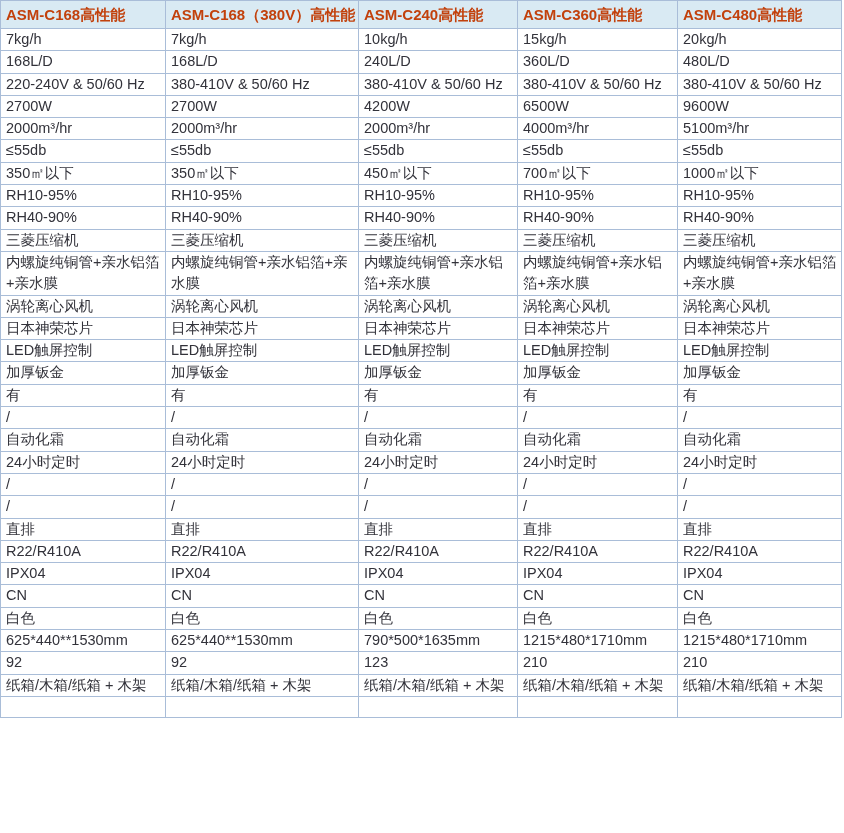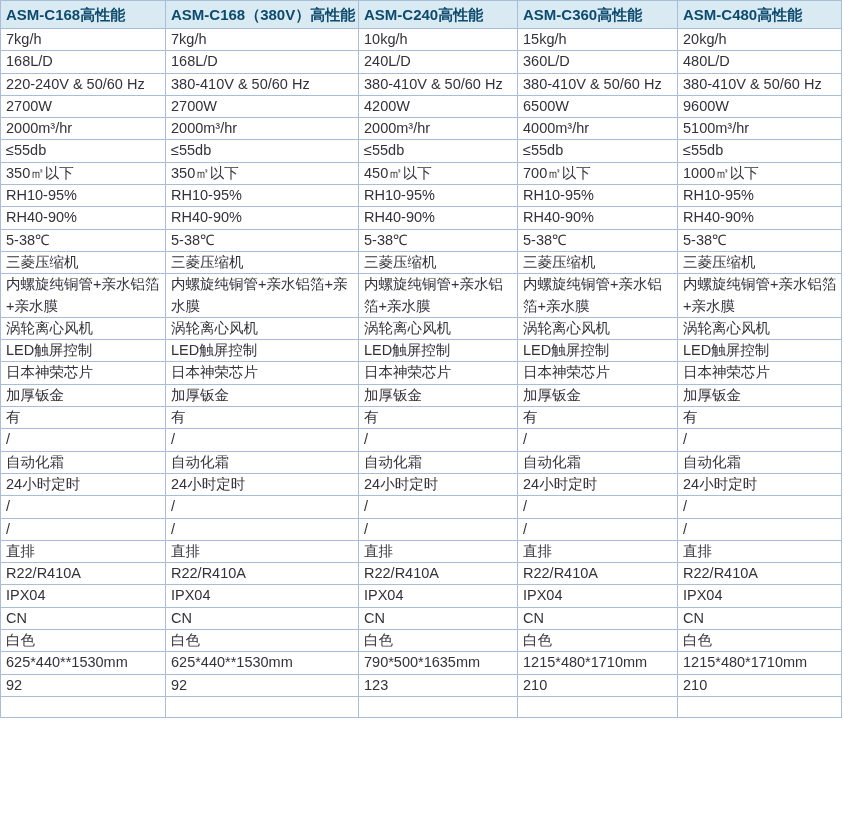--- a/index.html
+++ b/index.html
@@ -23,21 +23,21 @@
   table.spec-table th,
   table.spec-table td {
     border: 1px solid #a9bdd8;
     padding: 0 2px 0 5px;
     text-align: left;
     vertical-align: middle;
     overflow: hidden;
   }
   table.spec-table th {
     background: #d9eaf3;
-    color: #0c4a6e;
+    color: #c2410c;
     font-weight: bold;
     font-size: 15px;
     height: 27px;
     line-height: 27px;
     white-space: nowrap;
   }
   table.spec-table td {
     color: #32323a;
     font-size: 14.5px;
     height: 21.3px;
@@ -128,60 +128,53 @@
           <td>RH10-95%</td>
         </tr>
         <tr>
           <td>RH40-90%</td>
           <td>RH40-90%</td>
           <td>RH40-90%</td>
           <td>RH40-90%</td>
           <td>RH40-90%</td>
         </tr>
         <tr>
-          <td>5-38℃</td>
-          <td>5-38℃</td>
-          <td>5-38℃</td>
-          <td>5-38℃</td>
-          <td>5-38℃</td>
-        </tr>
-        <tr>
-          <td>三菱压缩机</td>
-          <td>三菱压缩机</td>
-          <td>三菱压缩机</td>
-          <td>三菱压缩机</td>
-          <td>三菱压缩机</td>
-        </tr>
-        <tr>
-          <td>内螺旋纯铜管+亲水铝箔+亲水膜</td>
-          <td>内螺旋纯铜管+亲水铝箔+亲水膜</td>
-          <td>内螺旋纯铜管+亲水铝箔+亲水膜</td>
-          <td>内螺旋纯铜管+亲水铝箔+亲水膜</td>
-          <td>内螺旋纯铜管+亲水铝箔+亲水膜</td>
-        </tr>
-        <tr>
-          <td>涡轮离心风机</td>
-          <td>涡轮离心风机</td>
-          <td>涡轮离心风机</td>
-          <td>涡轮离心风机</td>
-          <td>涡轮离心风机</td>
-        </tr>
-        <tr>
-          <td>LED触屏控制</td>
-          <td>LED触屏控制</td>
-          <td>LED触屏控制</td>
-          <td>LED触屏控制</td>
-          <td>LED触屏控制</td>
-        </tr>
-        <tr>
-          <td>日本神荣芯片</td>
-          <td>日本神荣芯片</td>
-          <td>日本神荣芯片</td>
-          <td>日本神荣芯片</td>
-          <td>日本神荣芯片</td>
+          <td>三菱压缩机</td>
+          <td>三菱压缩机</td>
+          <td>三菱压缩机</td>
+          <td>三菱压缩机</td>
+          <td>三菱压缩机</td>
+        </tr>
+        <tr>
+          <td>内螺旋纯铜管+亲水铝箔+亲水膜</td>
+          <td>内螺旋纯铜管+亲水铝箔+亲水膜</td>
+          <td>内螺旋纯铜管+亲水铝箔+亲水膜</td>
+          <td>内螺旋纯铜管+亲水铝箔+亲水膜</td>
+          <td>内螺旋纯铜管+亲水铝箔+亲水膜</td>
+        </tr>
+        <tr>
+          <td>涡轮离心风机</td>
+          <td>涡轮离心风机</td>
+          <td>涡轮离心风机</td>
+          <td>涡轮离心风机</td>
+          <td>涡轮离心风机</td>
+        </tr>
+        <tr>
+          <td>日本神荣芯片</td>
+          <td>日本神荣芯片</td>
+          <td>日本神荣芯片</td>
+          <td>日本神荣芯片</td>
+          <td>日本神荣芯片</td>
+        </tr>
+        <tr>
+          <td>LED触屏控制</td>
+          <td>LED触屏控制</td>
+          <td>LED触屏控制</td>
+          <td>LED触屏控制</td>
+          <td>LED触屏控制</td>
         </tr>
         <tr>
           <td>加厚钣金</td>
           <td>加厚钣金</td>
           <td>加厚钣金</td>
           <td>加厚钣金</td>
           <td>加厚钣金</td>
         </tr>
         <tr>
           <td>有</td>
@@ -267,20 +260,27 @@
           <td>1215*480*1710mm</td>
           <td>1215*480*1710mm</td>
         </tr>
         <tr>
           <td>92</td>
           <td>92</td>
           <td>123</td>
           <td>210</td>
           <td>210</td>
         </tr>
+        <tr>
+          <td>纸箱/木箱/纸箱 + 木架</td>
+          <td>纸箱/木箱/纸箱 + 木架</td>
+          <td>纸箱/木箱/纸箱 + 木架</td>
+          <td>纸箱/木箱/纸箱 + 木架</td>
+          <td>纸箱/木箱/纸箱 + 木架</td>
+        </tr>
         <tr class="sliver-row">
           <td></td>
           <td></td>
           <td></td>
           <td></td>
           <td></td>
         </tr>
       </tbody>
   </table>
 </div>

